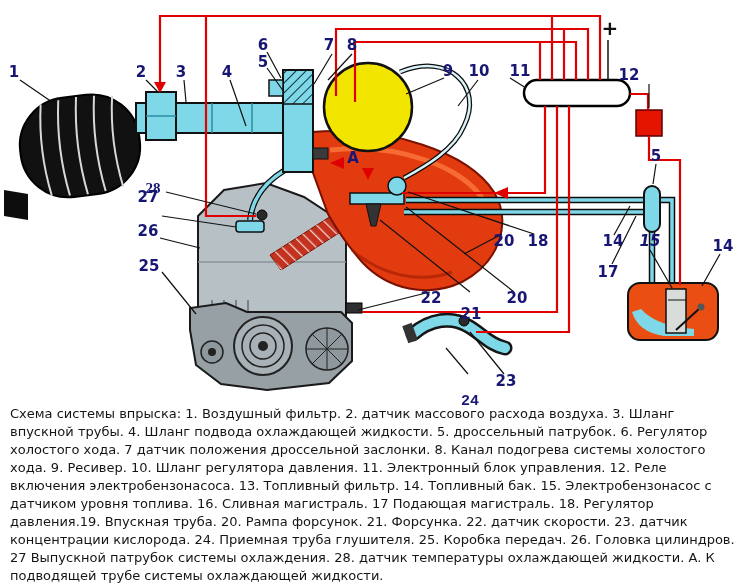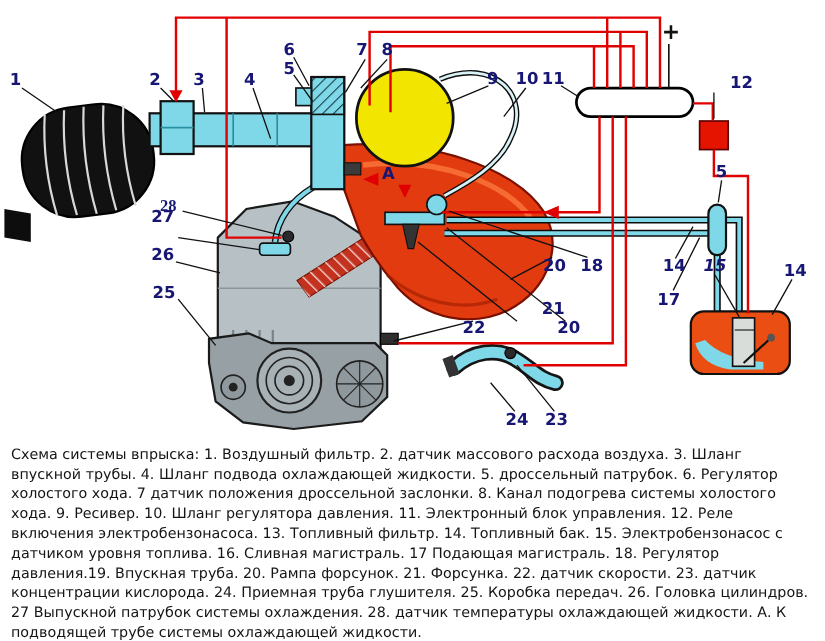--- a/index.html
+++ b/index.html
@@ -169,34 +169,34 @@
         <div class="diagram-label" style="left: 14px; top: 72px;">1</div>
         <div class="diagram-label" style="left: 141px; top: 72px;">2</div>
         <div class="diagram-label" style="left: 181px; top: 72px;">3</div>
         <div class="diagram-label" style="left: 227px; top: 72px;">4</div>
         <div class="diagram-label" style="left: 263px; top: 62px;">5</div>
         <div class="diagram-label" style="left: 263px; top: 45px;">6</div>
         <div class="diagram-label" style="left: 329px; top: 45px;">7</div>
         <div class="diagram-label" style="left: 352px; top: 45px;">8</div>
         <div class="diagram-label" style="left: 448px; top: 71px;">9</div>
         <div class="diagram-label" style="left: 479px; top: 71px;">10</div>
-        <div class="diagram-label" style="left: 503px; top: 71px;">11</div>
-        <div class="diagram-label" style="left: 674px; top: 75px;">12</div>
+        <div class="diagram-label" style="left: 520px; top: 71px;">11</div>
+        <div class="diagram-label" style="left: 629px; top: 75px;">12</div>
         <div class="diagram-label" style="left: 656px; top: 156px;">5</div>
         <div class="diagram-label" style="left: 723px; top: 246px;">14</div>
         <div class="diagram-label" style="left: 650px; top: 241px; font-style: italic;">15</div>
         <div class="diagram-label" style="left: 613px; top: 241px;">14</div>
         <div class="diagram-label" style="left: 608px; top: 272px;">17</div>
         <div class="diagram-label" style="left: 538px; top: 241px;">18</div>
         <div class="diagram-label" style="left: 504px; top: 241px;">20</div>
         <div class="diagram-label" style="left: 517px; top: 298px;">20</div>
-        <div class="diagram-label" style="left: 471px; top: 280px; margin-left: 32px;">21</div>
+        <div class="diagram-label" style="left: 471px; top: 314px;">21</div>
         <div class="diagram-label" style="left: 431px; top: 298px;">22</div>
         <div class="diagram-label" style="left: 506px; top: 381px;">23</div>
-        <div class="diagram-label" style="left: 470px; top: 381px;">24</div>
+        <div class="diagram-label" style="left: 470px; top: 401px; font-family: Liberation Mono, monospace;">24</div>
         <div class="diagram-label" style="left: 149px; top: 266px;">25</div>
         <div class="diagram-label" style="left: 148px; top: 231px;">26</div>
         <div class="diagram-label" style="left: 148px; top: 197px;">27</div>
         <div class="diagram-label" style="left: 153px; top: 188px; font-family: Liberation Serif, serif;">28</div>
         <div class="diagram-label" style="left: 353px; top: 158px;">А</div>
         <div class="diagram-label plus" style="left: 610px; top: 28px;">+</div>
       </div>
   </div>
 
   <div class="caption">Схема системы впрыска: 1. Воздушный фильтр. 2. датчик массового расхода воздуха. 3. Шланг впускной трубы. 4. Шланг подвода охлаждающей жидкости. 5. дроссельный патрубок. 6. Регулятор холостого хода. 7 датчик положения дроссельной заслонки. 8. Канал подогрева системы холостого хода. 9. Ресивер. 10. Шланг регулятора давления. 11. Электронный блок управления. 12. Реле включения электробензонасоса. 13. Топливный фильтр. 14. Топливный бак. 15. Электробензонасос с датчиком уровня топлива. 16. Сливная магистраль. 17 Подающая магистраль. 18. Регулятор давления.19. Впускная труба. 20. Рампа форсунок. 21. Форсунка. 22. датчик скорости. 23. датчик концентрации кислорода. 24. Приемная труба глушителя. 25. Коробка передач. 26. Головка цилиндров. 27 Выпускной патрубок системы охлаждения. 28. датчик температуры охлаждающей жидкости. А. К подводящей трубе системы охлаждающей жидкости.</div>

